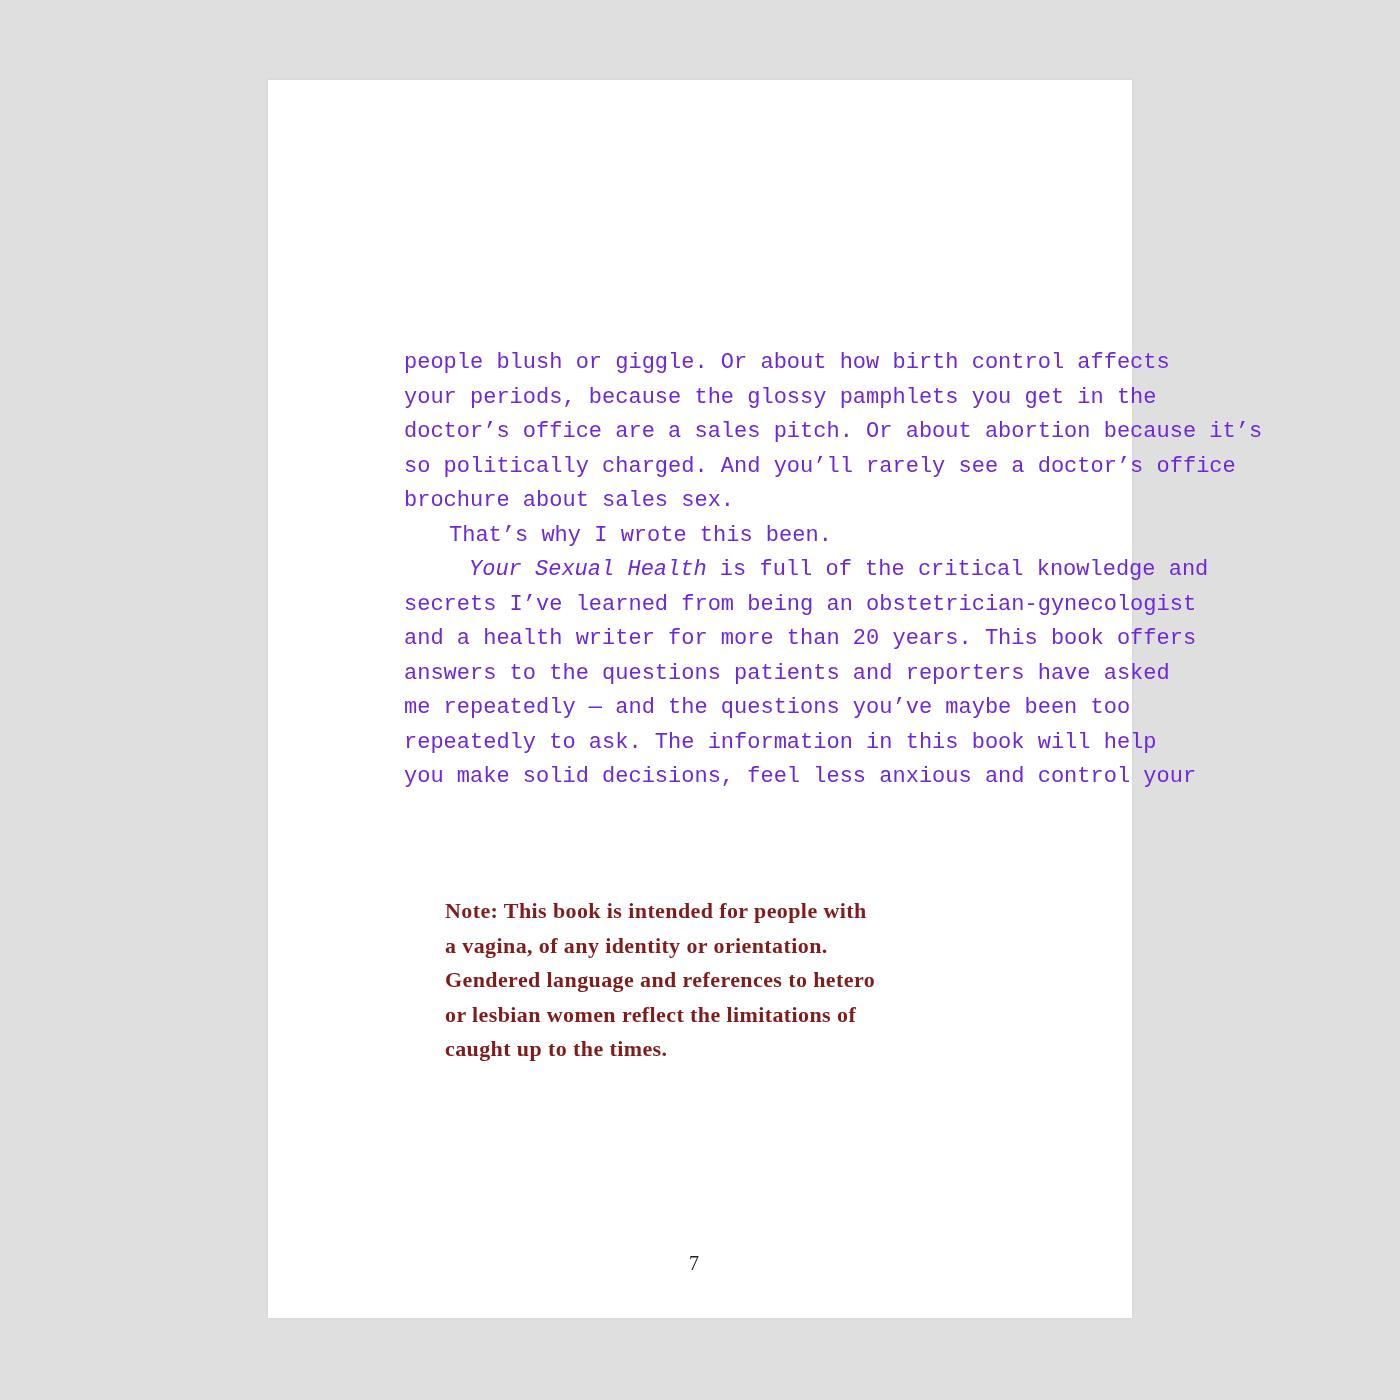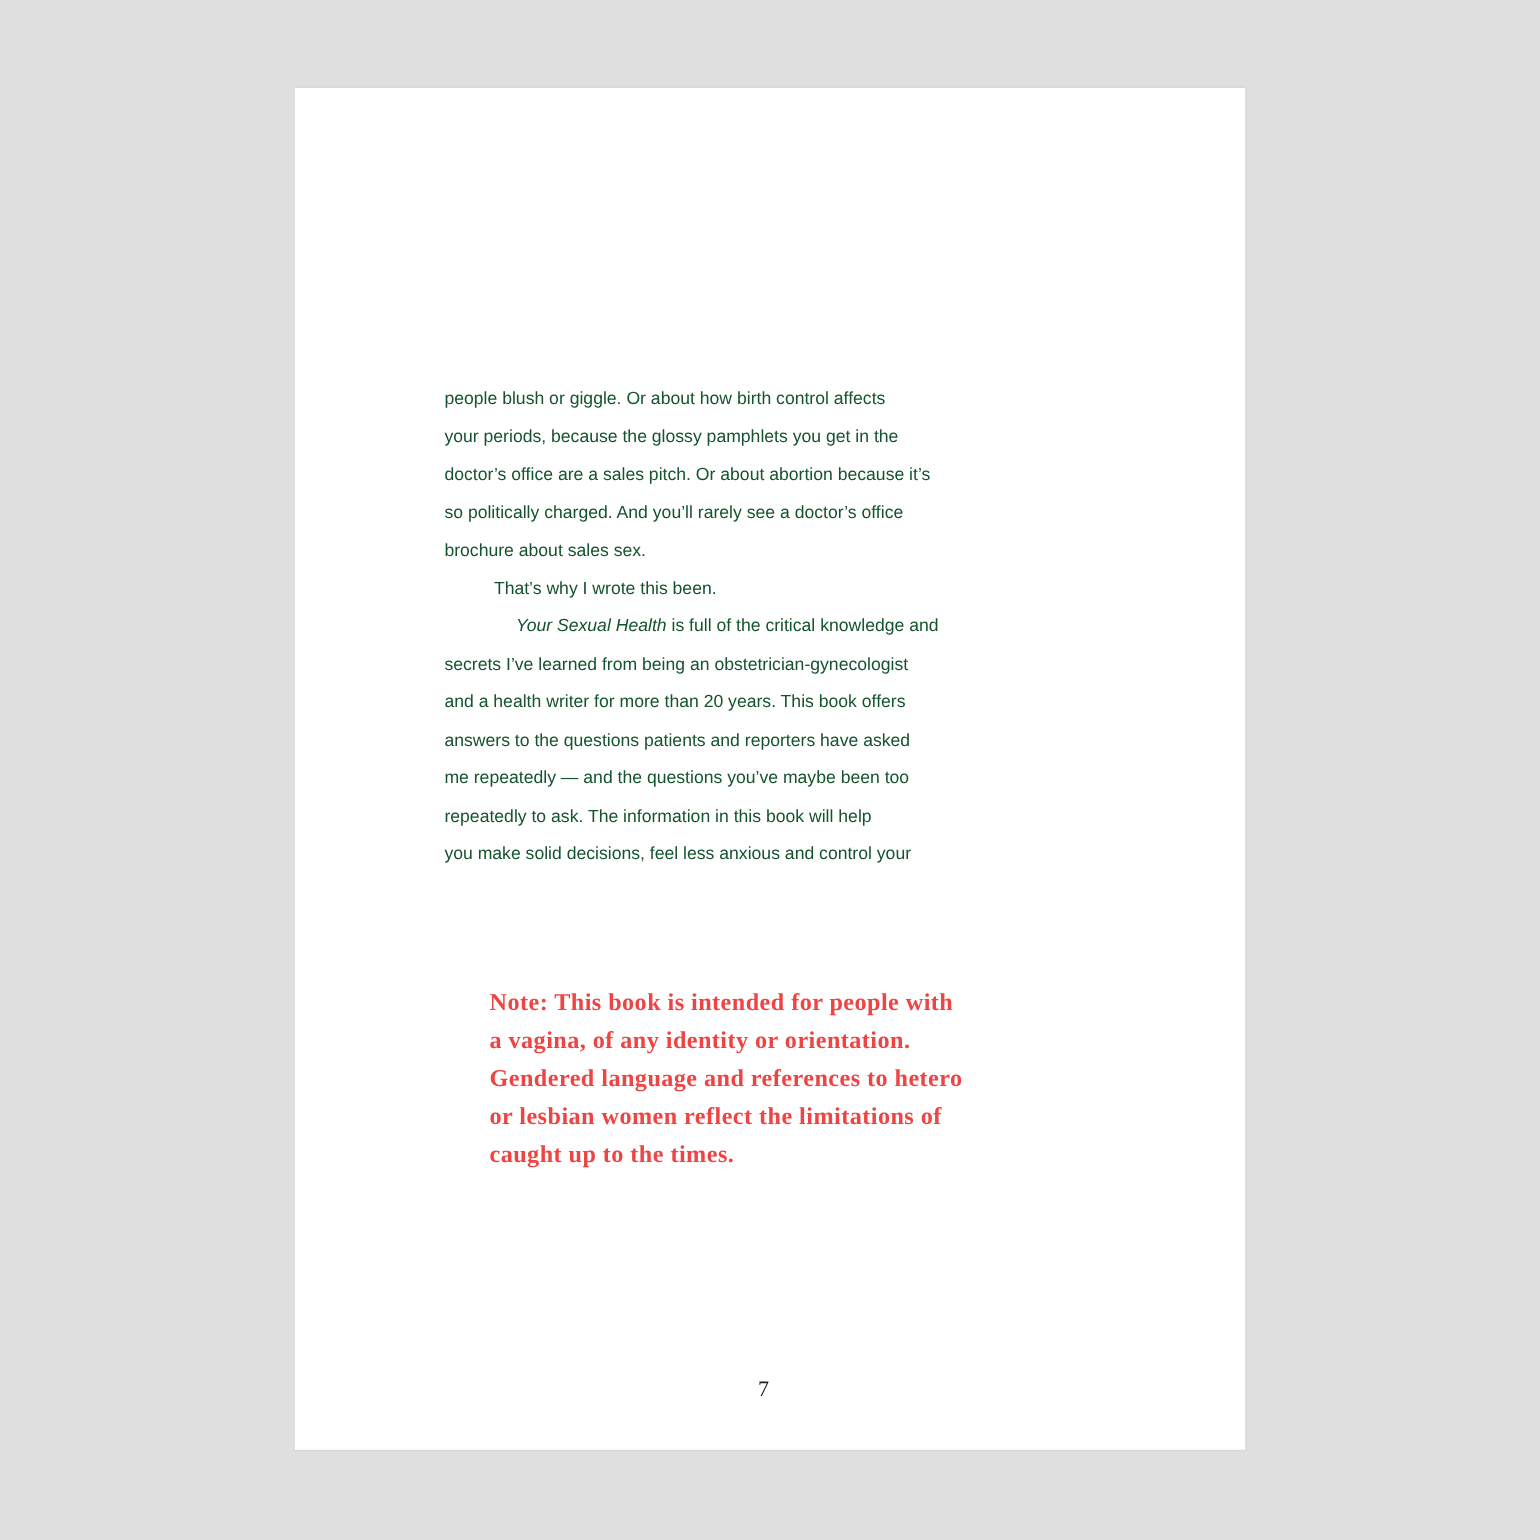--- a/index.html
+++ b/index.html
@@ -20,24 +20,24 @@
     width: 864px;
     height: 1238px;
     background: #ffffff;
     box-shadow: 0 0 3px rgba(0,0,0,0.07);
   }
   .body-text {
     position: absolute;
     left: 136px;
     top: 266px;
     width: 600px;
-    font-family: Liberation Sans, sans-serif;
-    font-size: 16px;
+    font-family: Liberation Mono, monospace;
+    font-size: 22px;
     line-height: 34.5px;
-    color: #14532d;
+    color: #6d28d9;
   }
   .line {
     white-space: nowrap;
   }
   .indent {
     padding-left: 45px;
   }
   .italic {
     font-style: italic;
     margin-left: 20px;
@@ -45,21 +45,21 @@
   .note-block {
     position: absolute;
     left: 177px;
     top: 814px;
     width: 540px;
     font-family: "Liberation Serif", serif;
     font-weight: bold;
     font-size: 22px;
     line-height: 34.5px;
     letter-spacing: 0.4px;
-    color: #ef4444;
+    color: #7f1d1d;
   }
   .page-number {
     position: absolute;
     left: 136px;
     top: 1172px;
     width: 580px;
     text-align: center;
     font-family: "Liberation Serif", serif;
     font-size: 20px;
     color: #222222;

